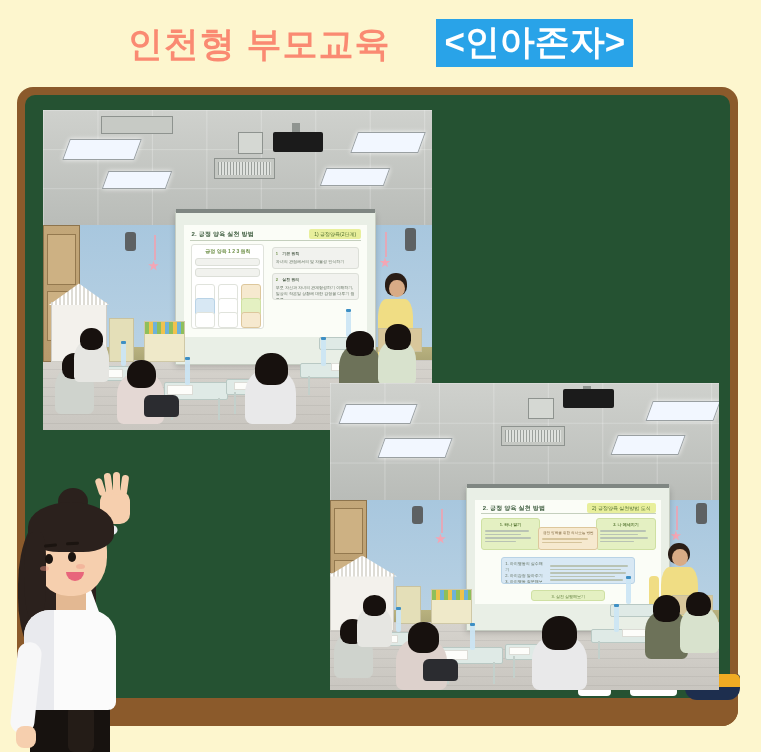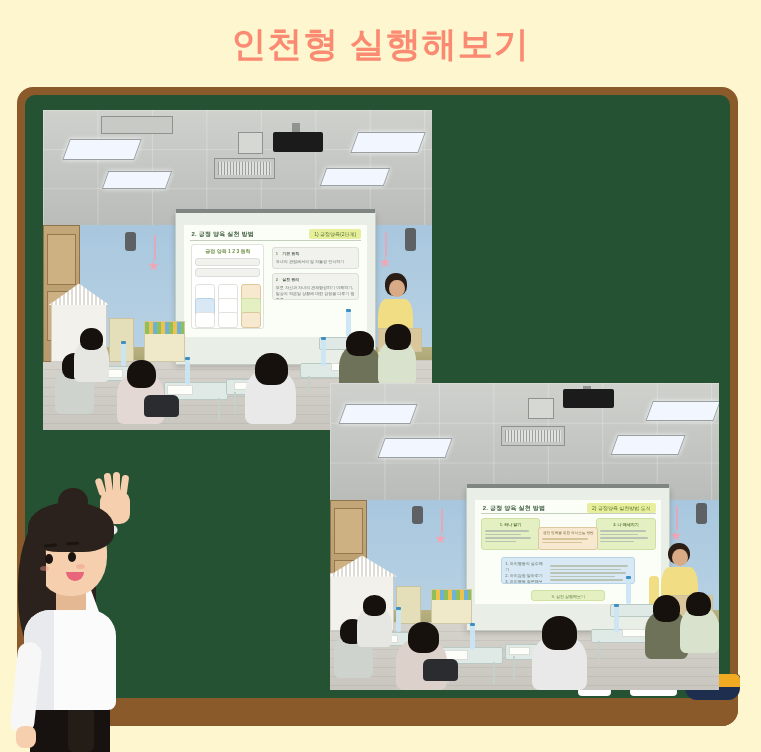--- a/index.html
+++ b/index.html
@@ -464,21 +464,22 @@
     background: #241c17;
     border-radius: 6px;
   }
 </style>
 </head>
 <body>
 
 <div id="stage">
 
   <div class="title-row">
-    <div class="title-main">인천형 실행해보기</div>
+    <div class="title-main">인천형 부모교육</div>
+    <div class="title-highlight">&lt;인아존자&gt;</div>
   </div>
 
   <div class="board-frame">
     <div class="board-surface"></div>
     <div class="board-ledge"></div>
   </div>
 
   <div class="chalk chalk-a" style="bottom:56px;left:578px;"></div>
   <div class="chalk chalk-b" style="bottom:56px;left:630px;"></div>
   <div class="eraser" style="bottom:52px;">

